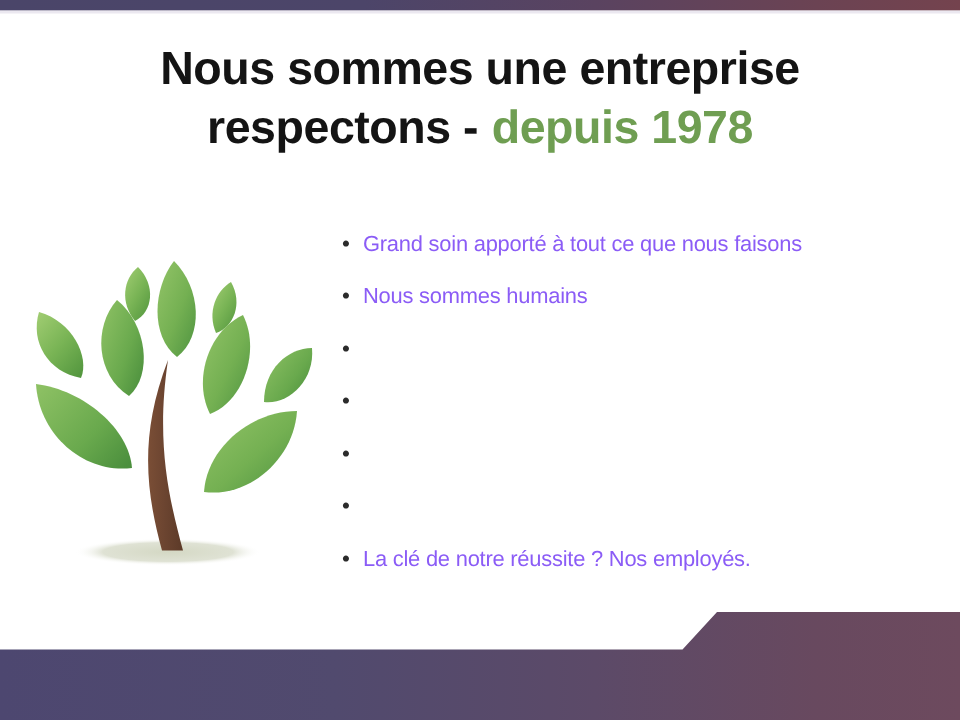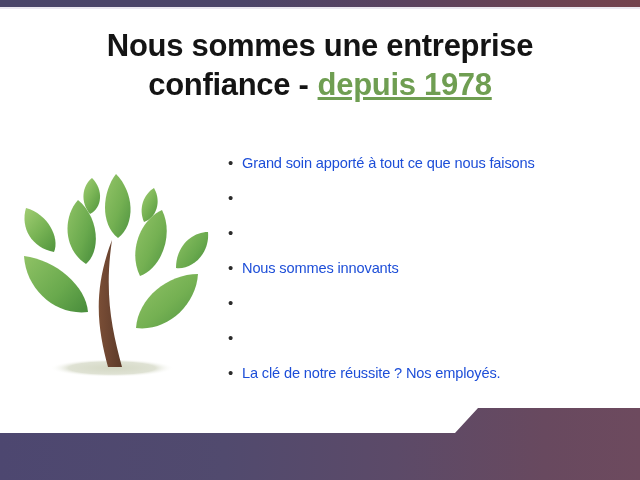--- a/index.html
+++ b/index.html
@@ -56,21 +56,20 @@
     color: #141414;
     letter-spacing: -0.3px;
     white-space: nowrap;
   }
   #title-line2 {
     margin-top: 1px;
   }
   .title-accent {
     color: #6f9e52;
     font-weight: bold;
-    text-decoration: underline;
   }
   .title-sep {
     display: inline-block;
     width: 9px;
   }
 
   
   #tree-illustration {
     position: absolute;
     left: 12px;
@@ -94,21 +93,21 @@
   .bullet-dot {
     width: 14px;
     flex: 0 0 14px;
     color: #2b2b2b;
     font-size: 15px;
     line-height: 22px;
     text-align: left;
   }
   .bullet-text {
     font-size: 14.6px;
-    color: #1d4ed8;
+    color: #8b5cf6;
     line-height: 22px;
     white-space: nowrap;
     letter-spacing: -0.15px;
   }
 
   
   #bottom-bar-wrap {
     position: absolute;
     left: 0;
     top: 400px;
@@ -123,21 +122,21 @@
 </head>
 <body>
 
 <div id="slide">
 
   <div id="top-bar"></div>
   <div id="top-bar-sheen"></div>
 
   <div id="title-block">
     <span class="title-line" id="title-line1">Nous sommes une entreprise</span>
-    <span class="title-line" id="title-line2"><span>confiance -</span><span class="title-sep"></span><span class="title-accent">depuis 1978</span></span>
+    <span class="title-line" id="title-line2"><span>respectons -</span><span class="title-sep"></span><span class="title-accent">depuis 1978</span></span>
   </div>
 
   <div id="tree-illustration">
     <svg width="210" height="230" viewBox="0 0 210 230" xmlns="http://www.w3.org/2000/svg">
       <defs>
         <linearGradient id="lg1" x1="0" y1="0" x2="1" y2="1">
           <stop offset="0%" stop-color="#93c468"></stop>
           <stop offset="55%" stop-color="#74b052"></stop>
           <stop offset="100%" stop-color="#4e9340"></stop>
         </linearGradient>
@@ -190,27 +189,27 @@
     </svg>
   </div>
 
   <div id="bullet-list">
     <div class="bullet-row">
       <span class="bullet-dot">•</span>
       <span class="bullet-text">Grand soin apporté à tout ce que nous faisons</span>
     </div>
     <div class="bullet-row">
       <span class="bullet-dot">•</span>
-    </div>
-    <div class="bullet-row">
-      <span class="bullet-dot">•</span>
-    </div>
-    <div class="bullet-row">
-      <span class="bullet-dot">•</span>
-      <span class="bullet-text">Nous sommes innovants</span>
+      <span class="bullet-text">Nous sommes humains</span>
+    </div>
+    <div class="bullet-row">
+      <span class="bullet-dot">•</span>
+    </div>
+    <div class="bullet-row">
+      <span class="bullet-dot">•</span>
     </div>
     <div class="bullet-row">
       <span class="bullet-dot">•</span>
     </div>
     <div class="bullet-row">
       <span class="bullet-dot">•</span>
     </div>
     <div class="bullet-row">
       <span class="bullet-dot">•</span>
       <span class="bullet-text">La clé de notre réussite ? Nos employés.</span>

